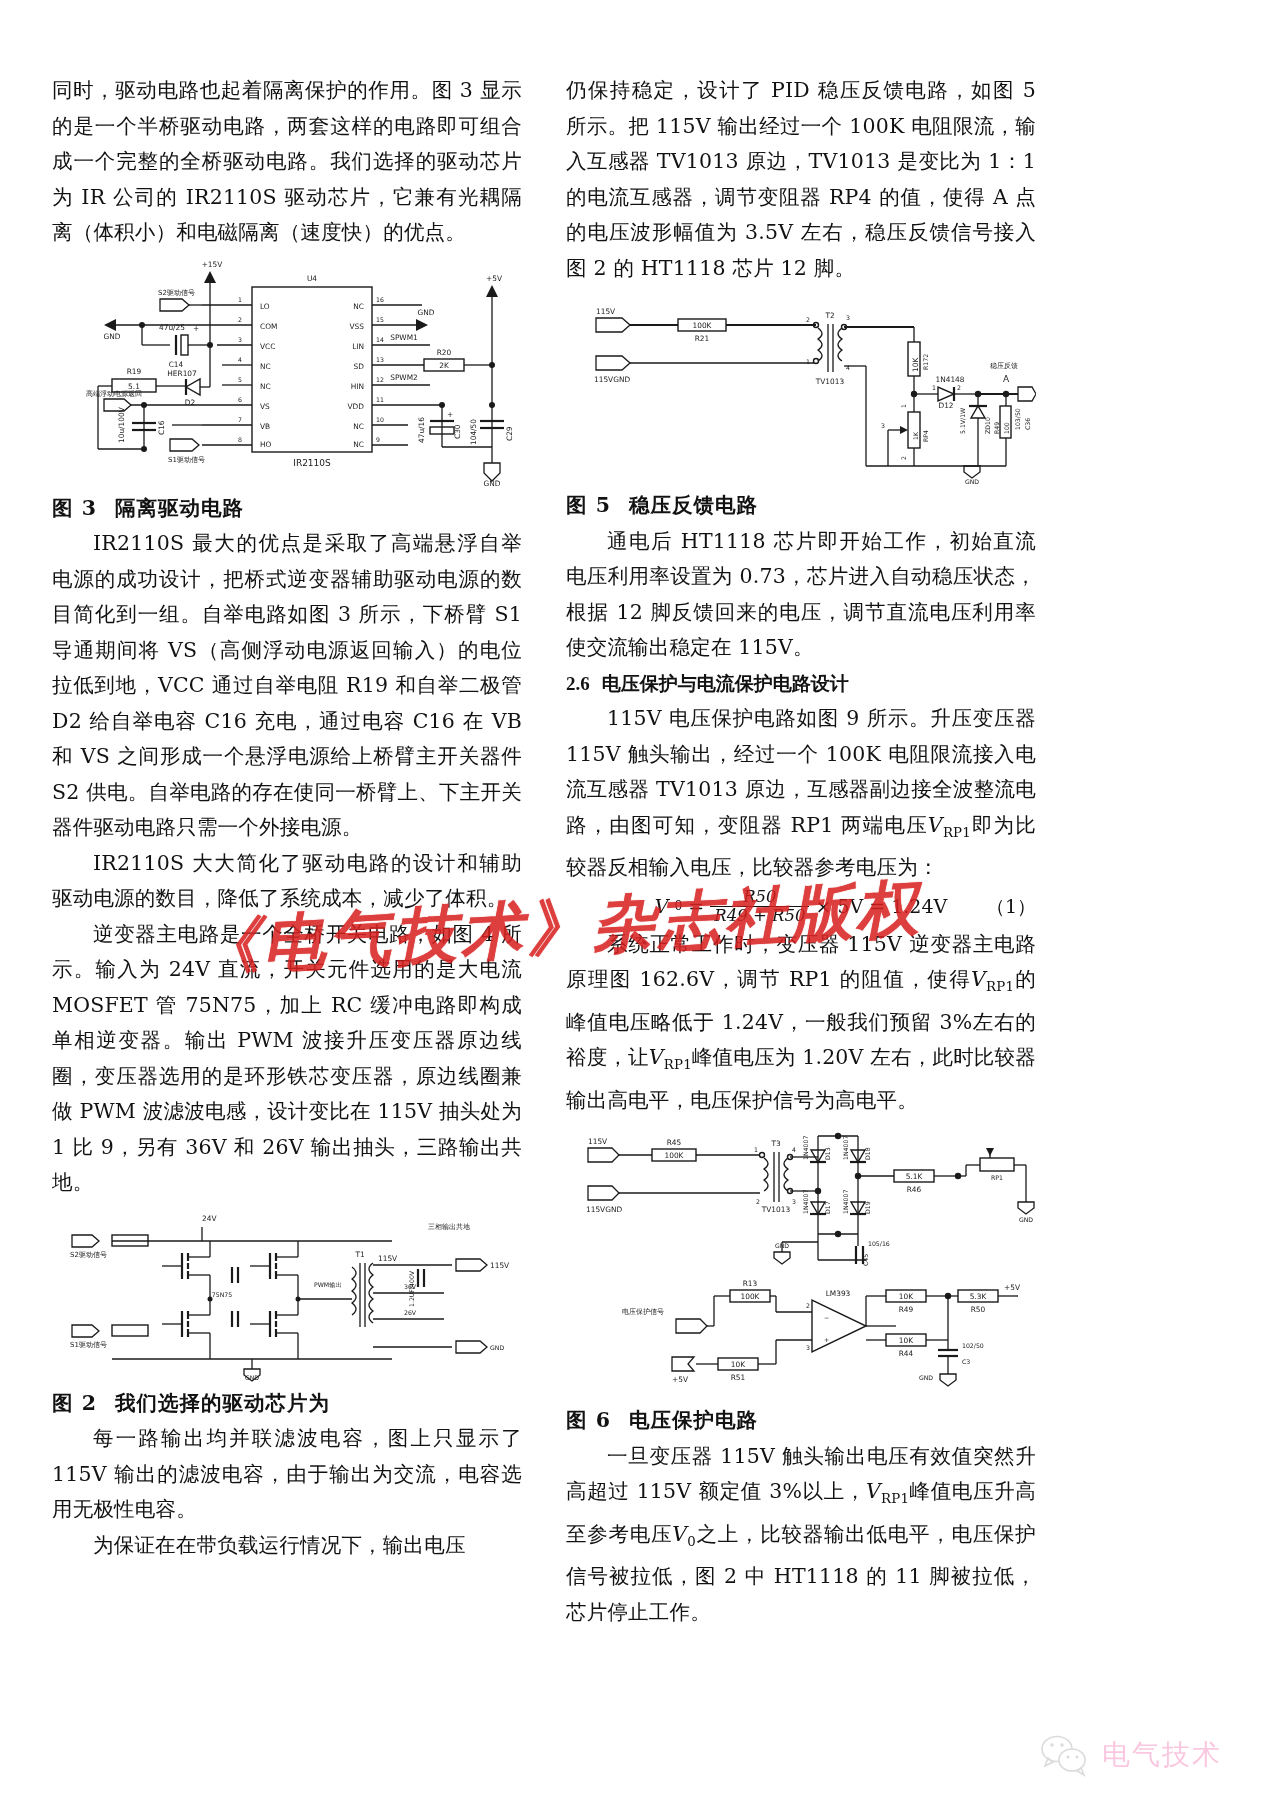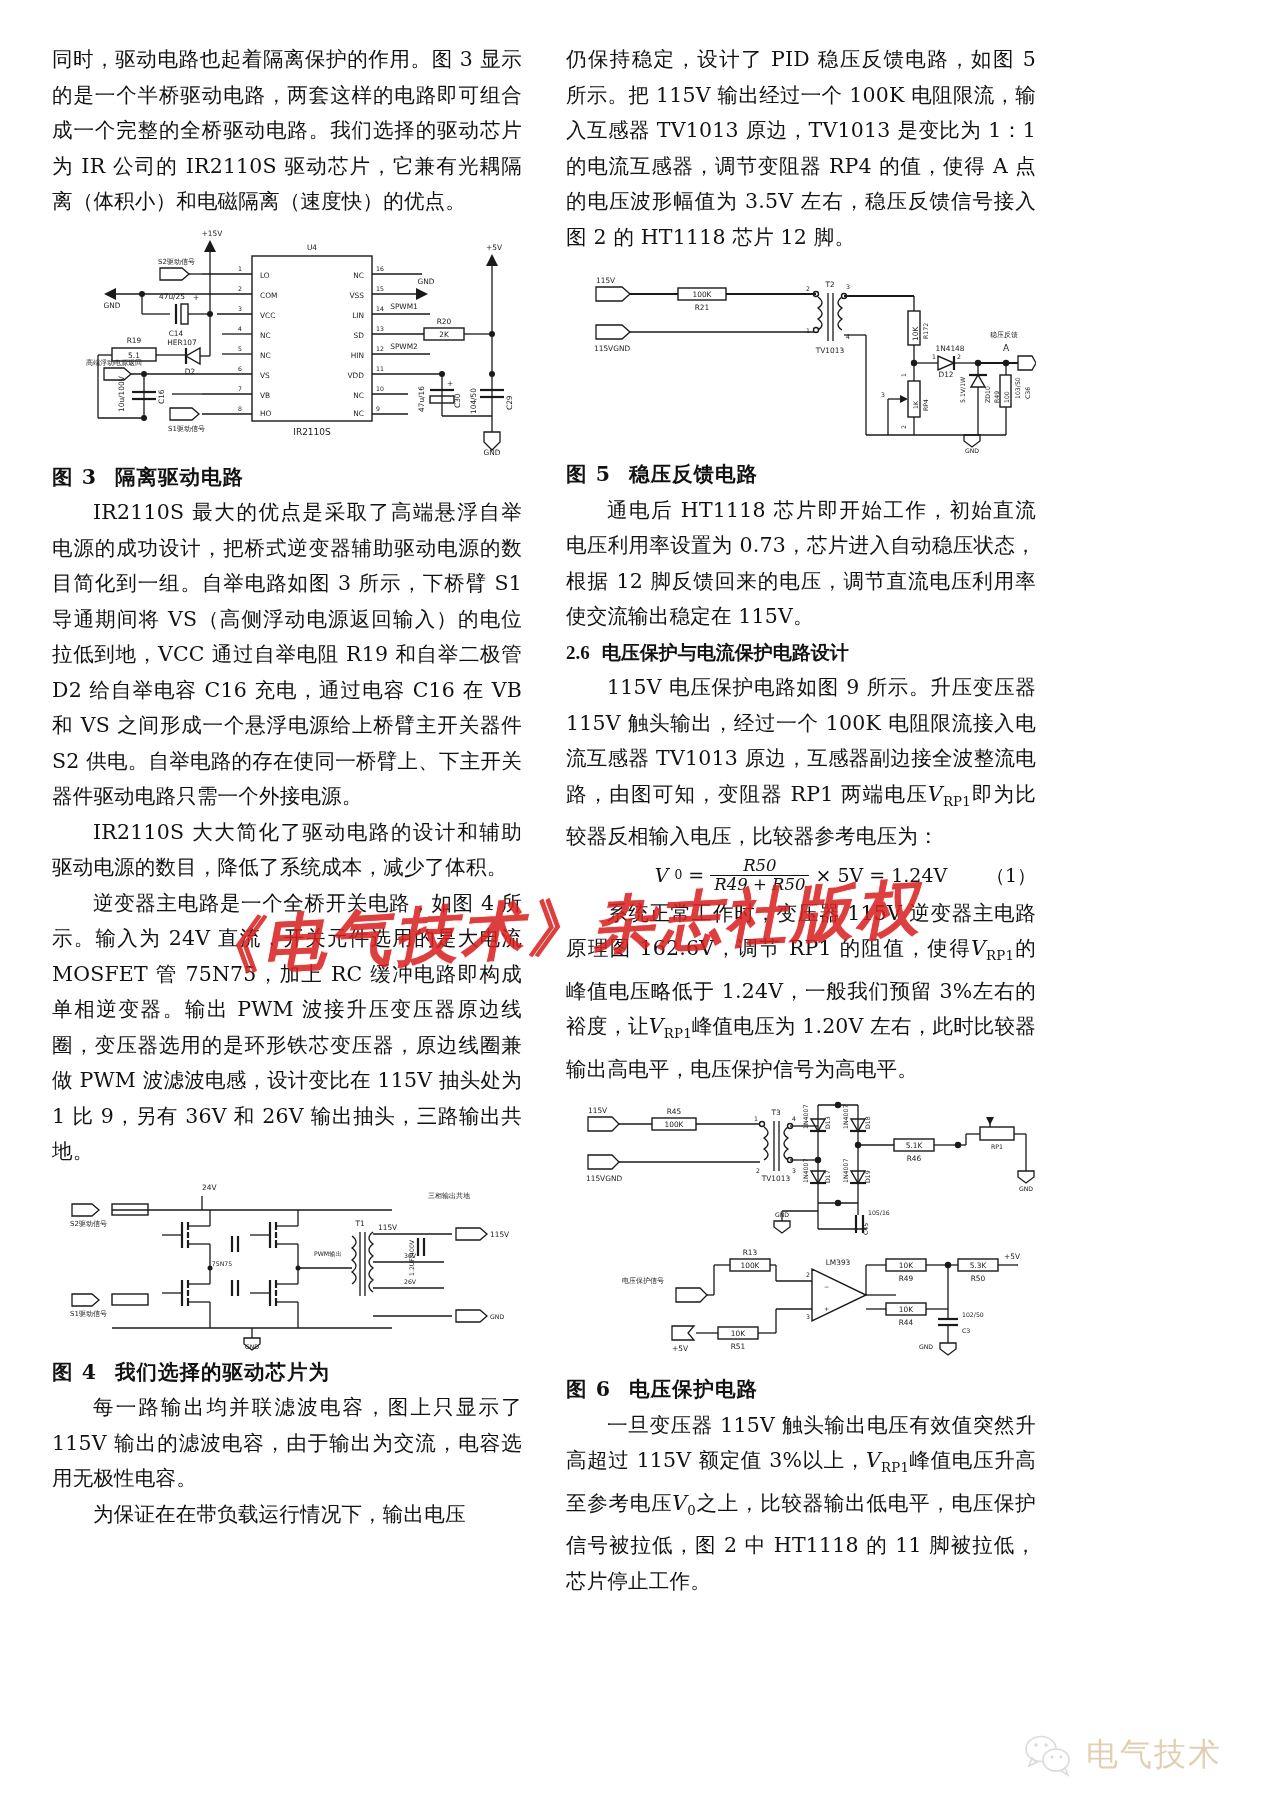--- a/index.html
+++ b/index.html
@@ -8,21 +8,21 @@
     font-family:"DejaVu Serif","Liberation Serif",serif;
     color:#121212;
   }
   .page{position:absolute;inset:0;}
 
   
   .cols{
     position:absolute;left:52px;top:42px;width:1180px;height:1640px;
     display:flex;gap:44px;
   }
-  .col{width:470px;position:relative;}
+  .col{width:470px;position:relative;margin-top:31px;}
 
   
   p.body{
     margin:0 0 0 0;
     font-size:20.5px;
     line-height:35.5px;
     text-align:justify;
     text-justify:inter-ideograph;
     letter-spacing:0.2px;
   }
@@ -70,21 +70,21 @@
     text-shadow:0 0 1px #d81f1f;
   }
 
   
   .footer{
     position:absolute;right:58px;bottom:24px;
     display:flex;align-items:center;gap:12px;opacity:.30;
   }
   .footer .wx{width:52px;height:44px;}
   .footer .ftext{
-    font-size:32px;letter-spacing:2px;color:#a16207;
+    font-size:28px;letter-spacing:2px;color:#ec4899;
     font-family:"DejaVu Sans","Liberation Sans",sans-serif;
     text-align:right;
   }
 
   
   .wire{stroke:#1a1a1a;stroke-width:1.3;fill:none;}
   .wirebold{stroke:#1a1a1a;stroke-width:2.2;fill:none;}
   .box{stroke:#1a1a1a;stroke-width:1.4;fill:none;}
   .dot{fill:#1a1a1a;}
   .ctxt{font-family:"DejaVu Sans","Liberation Sans",sans-serif;font-size:7.4px;fill:#1a1a1a;}
@@ -397,21 +397,21 @@
 
           <line class="wire" x1="200" y1="152" x2="200" y2="162"></line>
           <path class="wire" d="M192,162 L208,162 L208,168 L200,174 L192,168 Z"></path>
           <text class="ctxt sm ctr" x="200" y="173">GND</text>
           <text class="ctxt sm" x="262" y="80">PWM输出</text>
           <text class="ctxt cn" x="376" y="22">三相输出共地</text>
         </svg>
       </div>
 
       <p class="figcap">
-        <span>图 4</span><span class="gap"></span><span>我们选择的驱动芯片为</span>
+        <span>图 2</span><span class="gap"></span><span>我们选择的驱动芯片为</span>
       </p>
 
       <p class="body ind">每一路输出均并联滤波电容，图上只显示了 115V 输出的滤波电容，由于输出为交流，电容选用无极性电容。</p>
 
 
       <p class="body ind">为保证在在带负载运行情况下，输出电压</p>
     </div>
 
     <div class="col">
 

